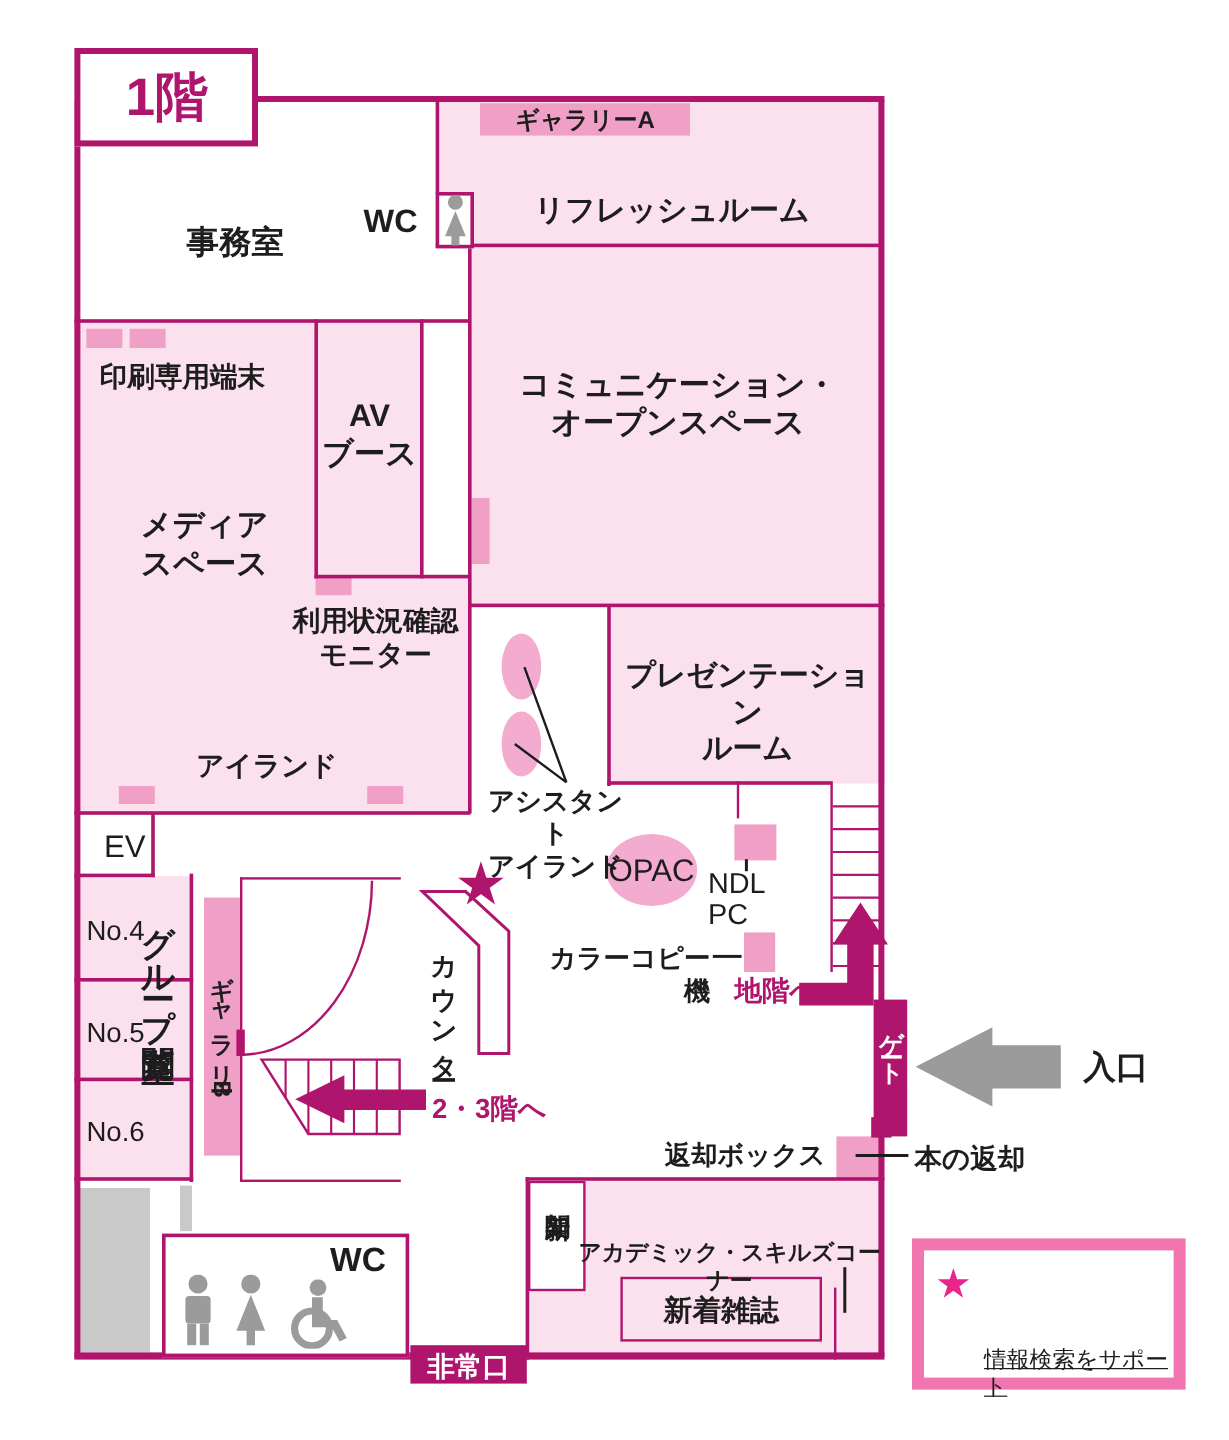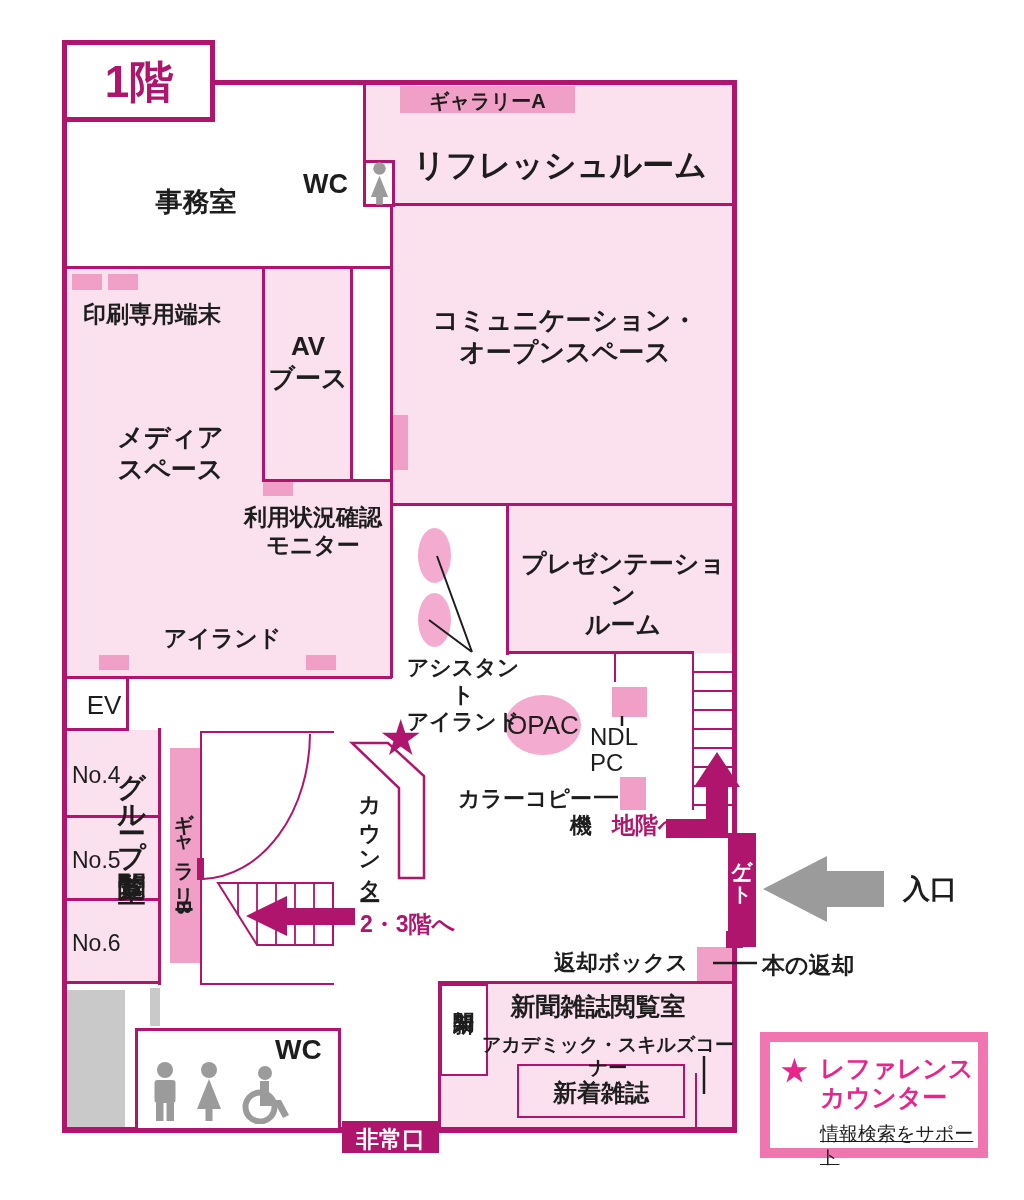--- a/index.html
+++ b/index.html
@@ -148,21 +148,21 @@
         <circle class="person" cx="30" cy="7" r="7"></circle>
         <path class="person" d="M25,15 h9 v19 h12 l8,15 -6,3 -6.5,-12 h-16.5 z"></path>
         <circle cx="25" cy="41" r="14.5" fill="none" stroke="#9b9b9b" stroke-width="6"></circle>
       </svg>
   </div>
 
   <div class="lbl magenta z8 center" style="left:70px;top:55px;width:138px;font-size:44px;">1階</div>
   <div class="lbl z8 center" style="left:116px;top:186px;width:160px;font-size:27px;">事務室</div>
   <div class="lbl z8" style="left:303px;top:168px;width:60px;font-size:27px;">WC</div>
   <div class="lbl z8 center" style="left:400px;top:89px;width:175px;font-size:20px;">ギャラリーA</div>
-  <div class="lbl z8 center" style="left:400px;top:146px;width:320px;font-size:32px;">リフレッシュルーム</div>
+  <div class="lbl z8 center" style="left:400px;top:160px;width:320px;font-size:25px;">リフレッシュルーム</div>
   <div class="lbl z8 center" style="left:420px;top:305px;width:290px;font-size:26px;">コミュニケーション・
 オープンスペース</div>
   <div class="lbl z8" style="left:83px;top:300px;width:170px;font-size:23px;">印刷専用端末</div>
   <div class="lbl z8 center" style="left:264px;top:331px;width:88px;font-size:26px;">AV
 ブース</div>
   <div class="lbl z8 center" style="left:88px;top:422px;width:165px;font-size:26px;">メディア
 スペース</div>
   <div class="lbl z8 center" style="left:228px;top:503px;width:170px;font-size:23px;">利用状況確認
 モニター</div>
   <div class="lbl z8 center" style="left:145px;top:624px;width:155px;font-size:23px;">アイランド</div>
@@ -181,27 +181,24 @@
   <div class="lbl z8" style="left:72px;top:929px;width:60px;font-size:23px;font-weight:500;">No.6</div>
   <div class="lbl vert z8" style="left:114px;top:752px;height:215px;font-size:28px;letter-spacing:1px;">グループ閲覧室</div>
   <div class="lbl vert z8 center" style="left:172px;top:758px;height:200px;font-size:20px;">ギャラリーB</div>
   <div class="lbl vert z8" style="left:356px;top:781px;height:125px;font-size:22px;">カウンター</div>
   <div class="lbl magenta z8" style="left:360px;top:900px;width:115px;font-size:23px;margin-top:10px;">2・3階へ</div>
   <div class="lbl vert z8" style="left:730px;top:845px;height:95px;font-size:20px;color:#fff;z-index:8;">ゲート</div>
   <div class="lbl z8" style="left:903px;top:873px;width:70px;font-size:27px;">入口</div>
   <div class="lbl z8 right" style="left:535px;top:950px;width:153px;font-size:22px;">返却ボックス</div>
   <div class="lbl z8" style="left:762px;top:951px;width:115px;font-size:23px;">本の返却</div>
   <div class="lbl vert z8" style="left:451px;top:995px;height:75px;font-size:21px;letter-spacing:0;">新聞架</div>
-  <div class="lbl z8 center" style="left:488px;top:991px;width:220px;font-size:25px;">新聞雑誌閲覧室</div>
   <div class="lbl z8 center" style="left:480px;top:1033px;width:256px;font-size:19px;">アカデミック・スキルズコーナー</div>
   <div class="lbl z8 center" style="left:517px;top:1078px;width:168px;font-size:24px;">新着雑誌</div>
   <div class="lbl z8" style="left:275px;top:1033px;width:60px;font-size:28px;">WC</div>
   <div class="lbl z8 center" style="left:342px;top:1125px;width:97px;font-size:23px;color:#fff;">非常口</div>
   <div class="lbl magenta z8" style="left:381px;top:716px;font-size:44px;line-height:1;">★</div>
 
   <div class="abs z6" style="left:760px;top:1032px;width:228px;height:126px;background:#fff;border:10px solid var(--legend_border);box-sizing:border-box;">
     <div class="lbl" style="left:11px;top:14px;font-size:30px;color:var(--hot_pink);line-height:1;">★</div>
-    <div class="lbl" style="left:50px;top:12px;width:160px;font-size:25px;color:var(--hot_pink);line-height:1.15;">レファレンス
-カウンター</div>
     <div class="lbl" style="left:50px;top:80px;width:165px;font-size:19px;font-weight:500;text-decoration:underline;">情報検索をサポート</div>
   </div>
 
 </div>
 
 </body></html>

